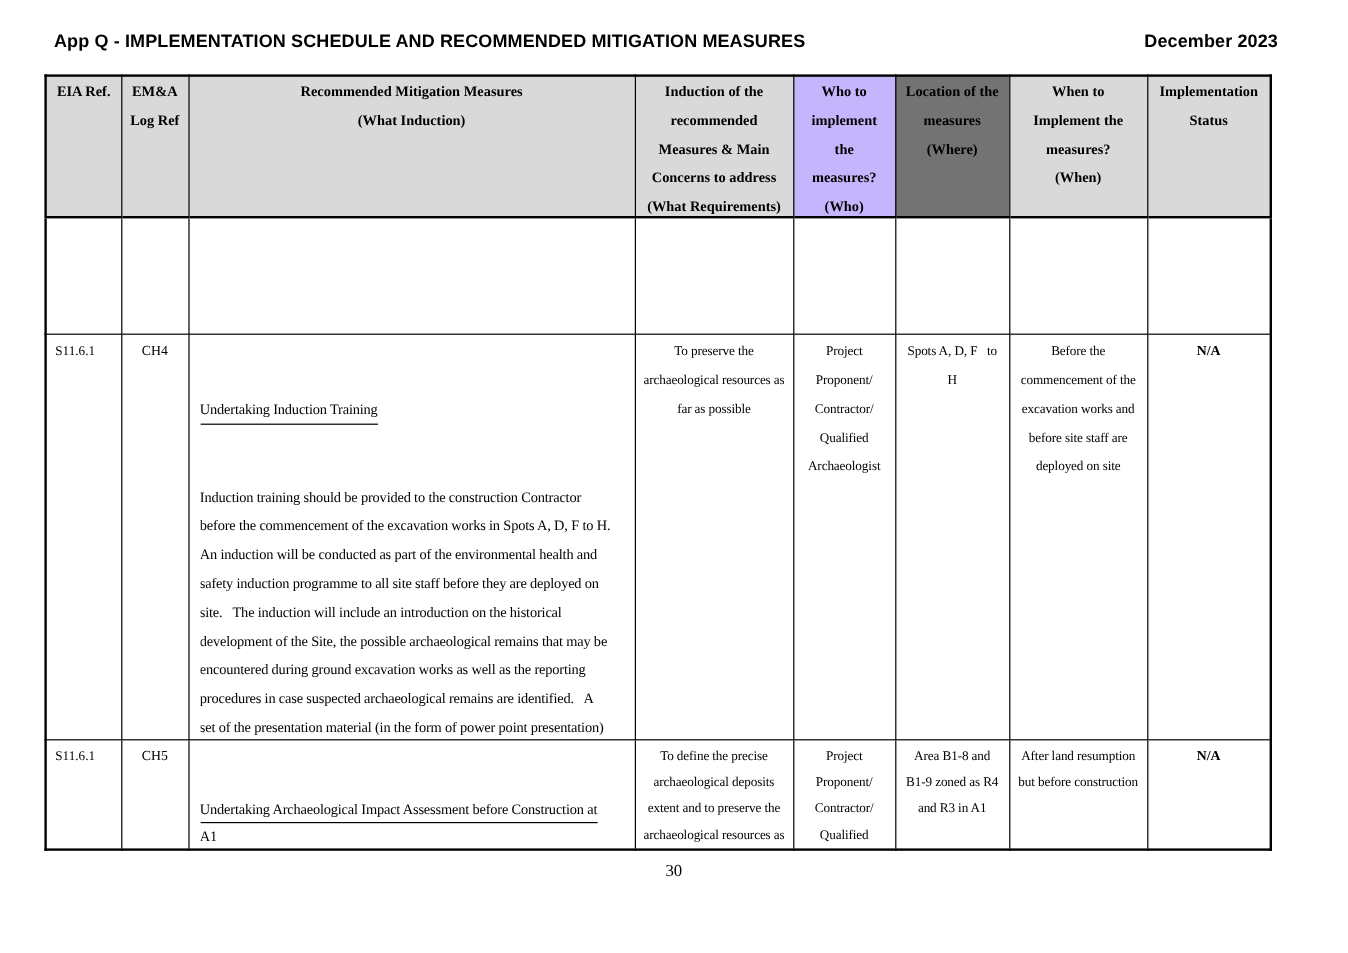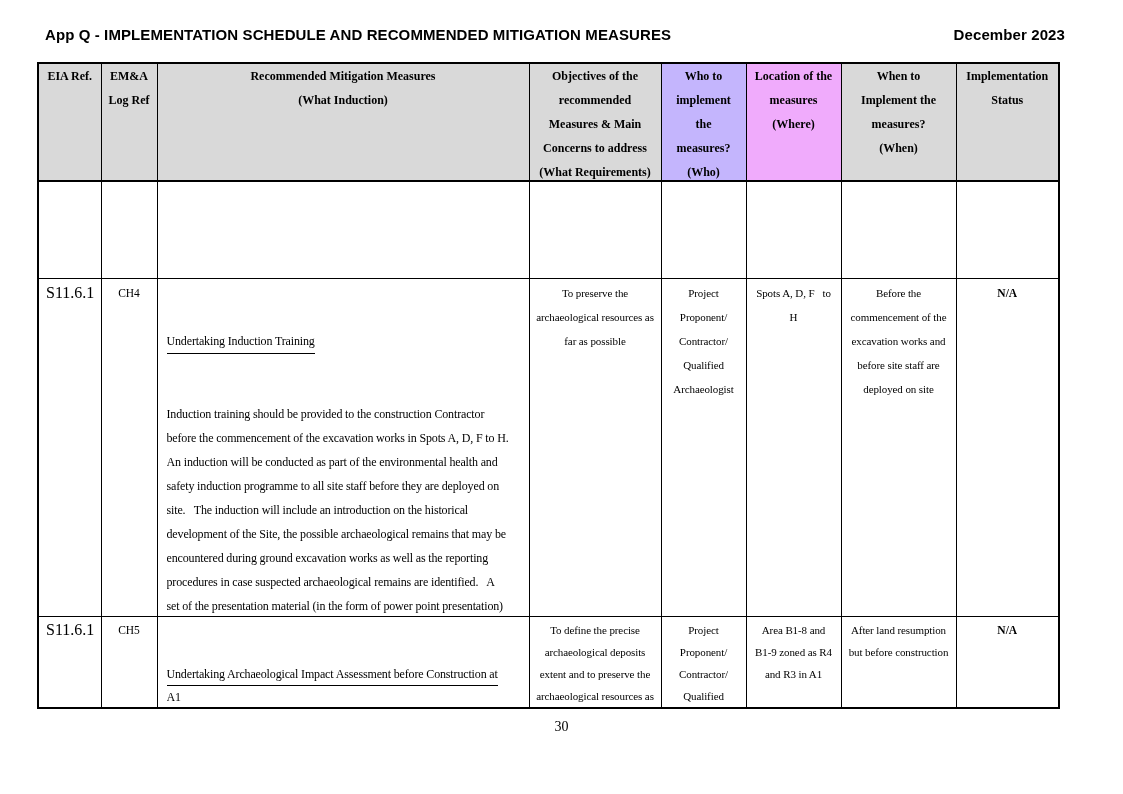--- a/index.html
+++ b/index.html
@@ -40,21 +40,21 @@
     text-align: center;
     padding-top: 0;
   }
   .hlines { height: 114px; line-height: 24px; white-space: pre-wrap; }
 
   .cw { line-height: 24px; overflow: hidden; }
   tr.r0 .cw { height: 92px; }
   tr.r1 .cw { height: 333px; }
   tr.r2 .cw { height: 86px; line-height: 22px; }
 
-  td.c-eia  { text-align: left; padding-left: 7px; font-size: 16px; }
+  td.c-eia  { text-align: left; padding-left: 7px; font-size: 11px; }
   td.c-log  { text-align: center; font-size: 11.5px; }
   td.c-meas { text-align: left; padding-left: 9px; padding-right: 2px;
               font-size: 12px; letter-spacing: -0.15px; }
   td.c-meas .cw { white-space: pre; }
   td.c-side { text-align: center; font-size: 11px; letter-spacing: -0.1px;
               white-space: pre-wrap; padding-left: 2px; padding-right: 2px; }
   td.c-stat { text-align: center; font-size: 11.5px; font-weight: bold; }
 
   .measure-title .tline {
     display: table;
@@ -92,26 +92,26 @@
       <th style="background: rgb(217, 217, 217);">
           <div class="hlines"><div class="tline">EIA Ref.</div></div>
         </th>
       <th style="background: rgb(217, 217, 217);">
           <div class="hlines"><div class="tline">EM&amp;A</div><div class="tline">Log Ref</div></div>
         </th>
       <th style="background: rgb(217, 217, 217);">
           <div class="hlines"><div class="tline">Recommended Mitigation Measures</div><div class="tline">(What Induction)</div></div>
         </th>
       <th style="background: rgb(217, 217, 217);">
-          <div class="hlines"><div class="tline">Objectives of the</div><div class="tline">recommended</div><div class="tline">Measures &amp; Main</div><div class="tline">Concerns to address</div><div class="tline">(What Requirements)</div></div>
+          <div class="hlines"><div class="tline">Induction of the</div><div class="tline">recommended</div><div class="tline">Measures &amp; Main</div><div class="tline">Concerns to address</div><div class="tline">(What Requirements)</div></div>
         </th>
       <th style="background: #c4b5fd;">
           <div class="hlines"><div class="tline">Who to</div><div class="tline">implement</div><div class="tline">the</div><div class="tline">measures?</div><div class="tline">(Who)</div></div>
         </th>
-      <th style="background: #f0abfc;">
+      <th style="background: #737373;">
           <div class="hlines"><div class="tline">Location of the</div><div class="tline">measures</div><div class="tline">(Where)</div></div>
         </th>
       <th style="background: rgb(217, 217, 217); margin-top: 20px;">
           <div class="hlines"><div class="tline">When to</div><div class="tline">Implement the</div><div class="tline">measures?</div><div class="tline">(When)</div></div>
         </th>
       <th style="background: rgb(217, 217, 217);">
           <div class="hlines"><div class="tline">Implementation</div><div class="tline">Status</div></div>
         </th>
     </tr>
   </thead>

